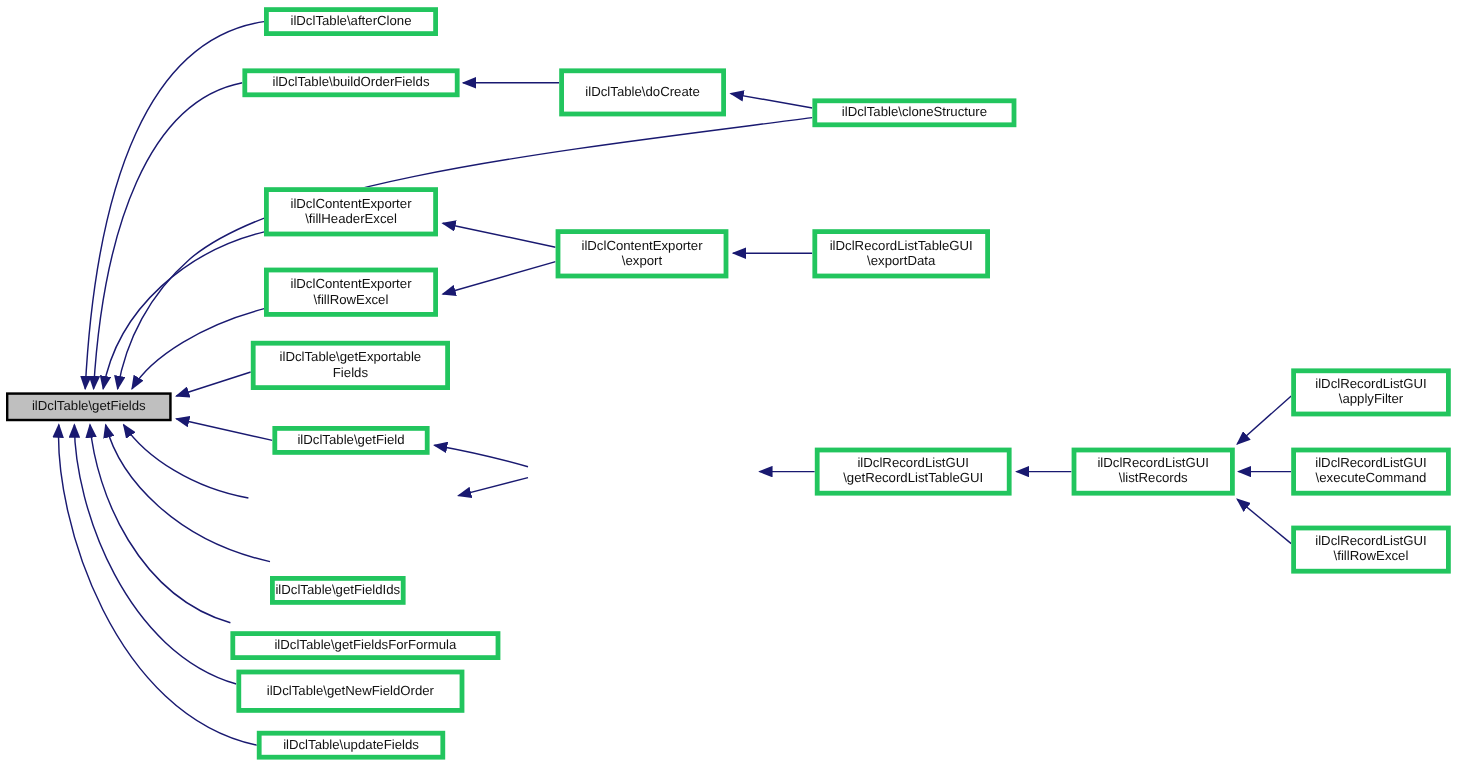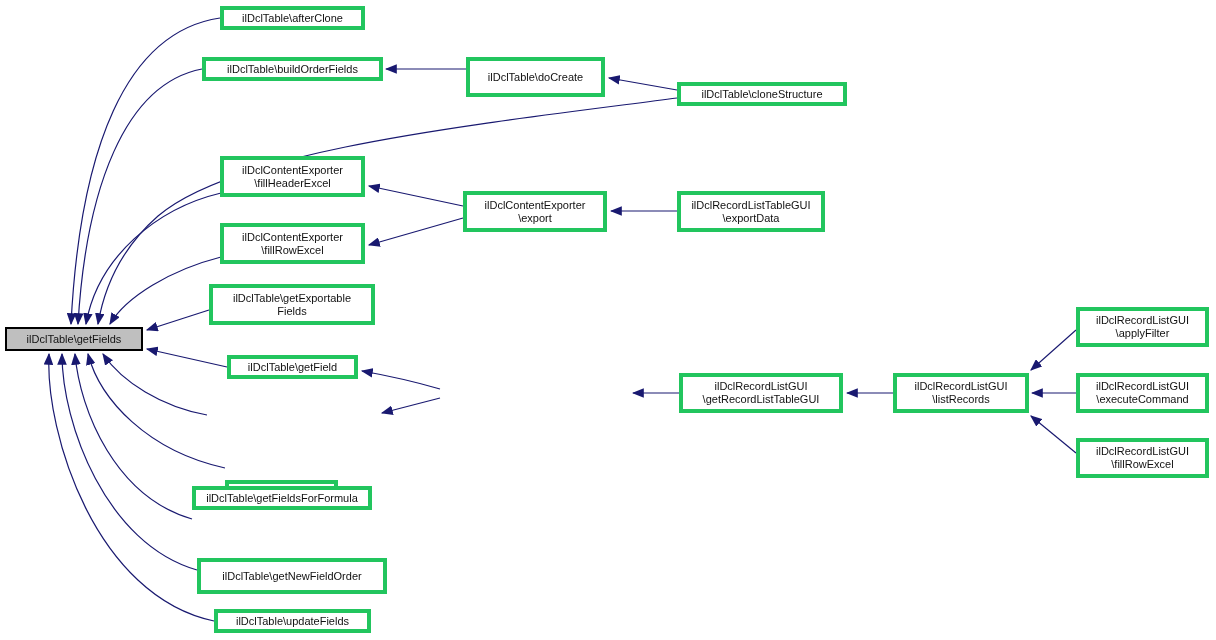--- a/index.html
+++ b/index.html
@@ -154,21 +154,21 @@
   <div class="node" style="left:1076px;top:438px;width:133px;height:40px">
     <span>ilDclRecordListGUI</span>
     <span>\fillRowExcel</span>
   </div>
 
 
   <div class="node" style="left:225px;top:480px;width:113px;height:24px">
     <span>ilDclTable\getFieldIds</span>
   </div>
 
-  <div class="node" style="left:192px;top:486px;width:180px;height:24px">
+  <div class="node" style="left:192px;top:526px;width:225px;height:24px">
     <span>ilDclTable\getFieldsForFormula</span>
   </div>
 
   <div class="node" style="left:197px;top:558px;width:190px;height:36px">
     <span>ilDclTable\getNewFieldOrder</span>
   </div>
 
   <div class="node" style="left:214px;top:609px;width:157px;height:24px">
     <span>ilDclTable\updateFields</span>
   </div>

